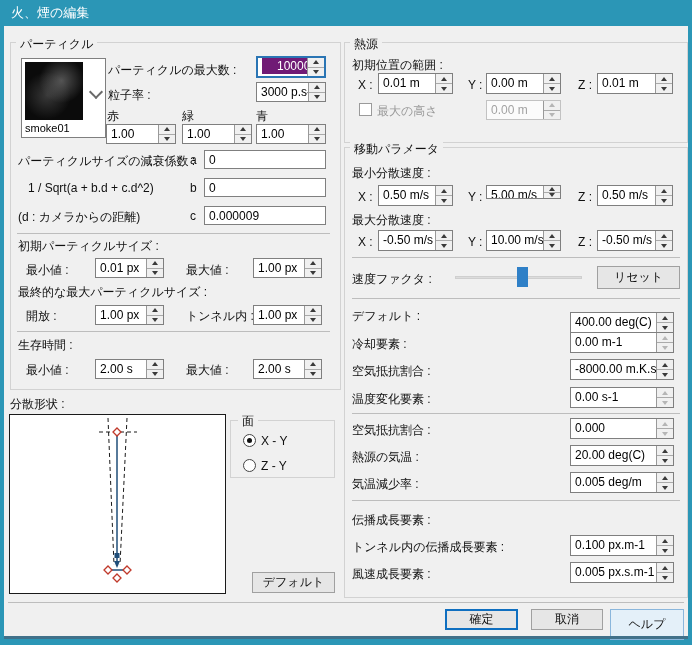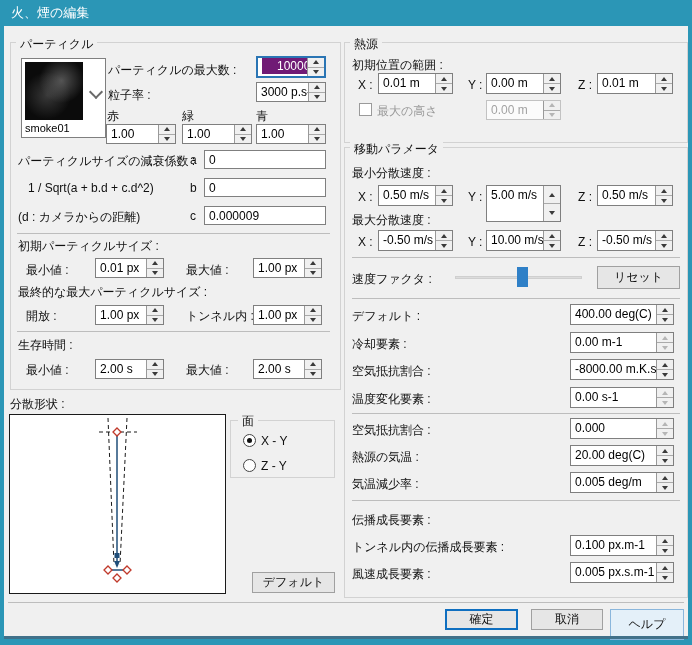--- a/index.html
+++ b/index.html
@@ -316,21 +316,21 @@
       <span class="spinner">
           <span class="half">
             <i class="tri-up"></i>
           </span>
           <span class="half">
             <i class="tri-dn"></i>
           </span>
         </span>
     </div>
     <span class="lbl" style="left:464px;top:164px;">Y :</span>
-    <div class="field withSpin" style="left:482px;top:159px;width:75px;height:37px;">
+    <div class="field withSpin" style="left:482px;top:159px;width:75px;height:14px;">
       <span class="val">5.00 m/s</span>
       <span class="spinner">
           <span class="half">
             <i class="tri-up"></i>
           </span>
           <span class="half">
             <i class="tri-dn"></i>
           </span>
         </span>
     </div>
@@ -390,21 +390,21 @@
     <span class="lbl" style="left:348px;top:245px;">速度ファクタ :</span>
     <div id="slider-track" style="left:451px;top:250px;"></div>
     <div id="slider-thumb" style="left:513px;top:241px;"></div>
     <div class="btn" style="left:593px;top:240px;width:83px;height:23px;">
       <span>リセット</span>
     </div>
 
     <div class="sep" style="left:348px;top:272px;width:328px;"></div>
 
     <span class="lbl" style="left:348px;top:282px;">デフォルト :</span>
-    <div class="field withSpin" style="left:566px;top:278px;width:104px;height:21px;">
+    <div class="field withSpin" style="left:566px;top:286px;width:104px;height:21px;">
       <span class="val">400.00 deg(C)</span>
       <span class="spinner">
           <span class="half">
             <i class="tri-up"></i>
           </span>
           <span class="half">
             <i class="tri-dn"></i>
           </span>
         </span>
     </div>

